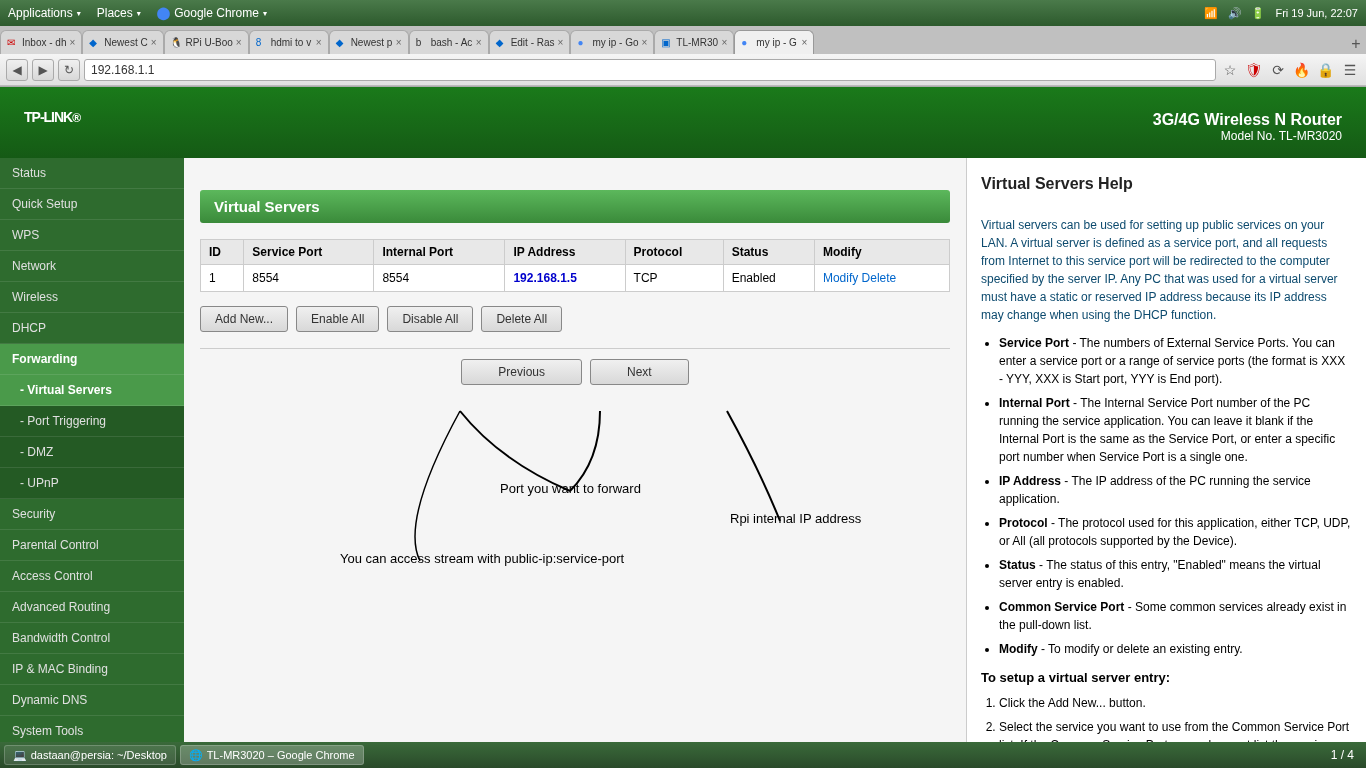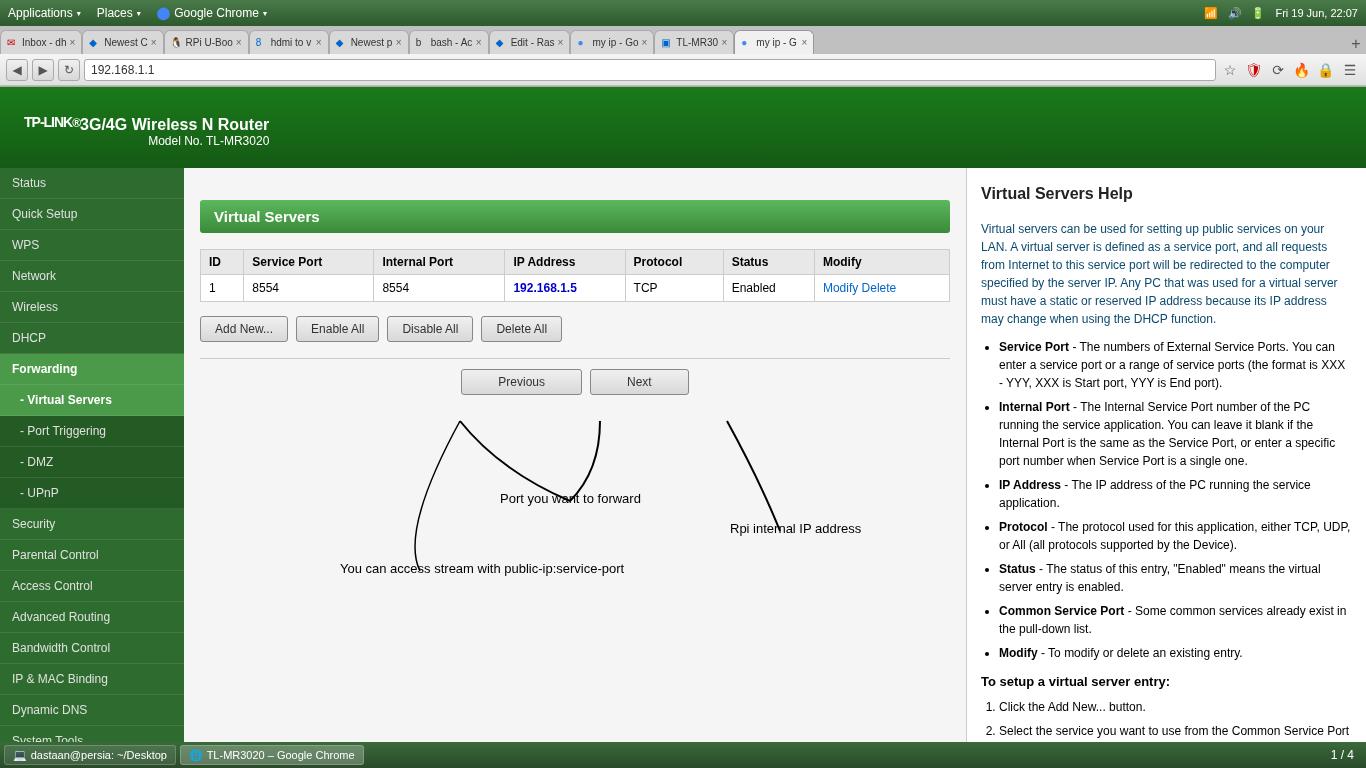--- a/index.html
+++ b/index.html
@@ -105,23 +105,23 @@
     .router-wrapper {
       flex: 1;
       display: flex;
       flex-direction: column;
       background: #f5f5f5;
     }
     .router-header {
       background: linear-gradient(to bottom, #1a7a1a, #155a15);
       padding: 12px 24px;
       display: flex;
-      justify-content: flex-start;
+      justify-content: space-between;
       align-items: center;
-      height: 81px;
+      height: 71px;
     }
     .tp-link-logo {
       color: white;
       font-size: 28px;
       font-weight: bold;
       letter-spacing: -1px;
     }
     .tp-link-logo span { font-size: 14px; vertical-align: super; }
     .router-model-info { text-align: right; color: white; margin-top: 8px; }
     .router-model-info .model-name { font-size: 16px; font-weight: bold; }
@@ -228,21 +228,21 @@
     
     .help-panel {
       width: 400px;
       background: white;
       border-left: 1px solid #ccc;
       padding: 14px;
       overflow-y: auto;
       font-size: 12px;
       line-height: 1.5;
     }
-    .help-title { font-size: 16px; font-weight: bold; margin-bottom: 14px; color: #222; }
+    .help-title { font-size: 16px; font-weight: bold; margin-bottom: 20px; color: #222; }
     .help-text { color: #0c4a6e; margin-bottom: 10px; }
     .help-list { list-style: disc; padding-left: 18px; margin-bottom: 10px; }
     .help-list li { margin-bottom: 6px; }
     .help-list li b { font-weight: bold; }
     .help-subtitle { font-size: 13px; font-weight: bold; margin: 10px 0 6px; }
     .help-numbered { list-style: decimal; padding-left: 18px; }
     .help-numbered li { margin-bottom: 6px; }
 
     
     .taskbar {

